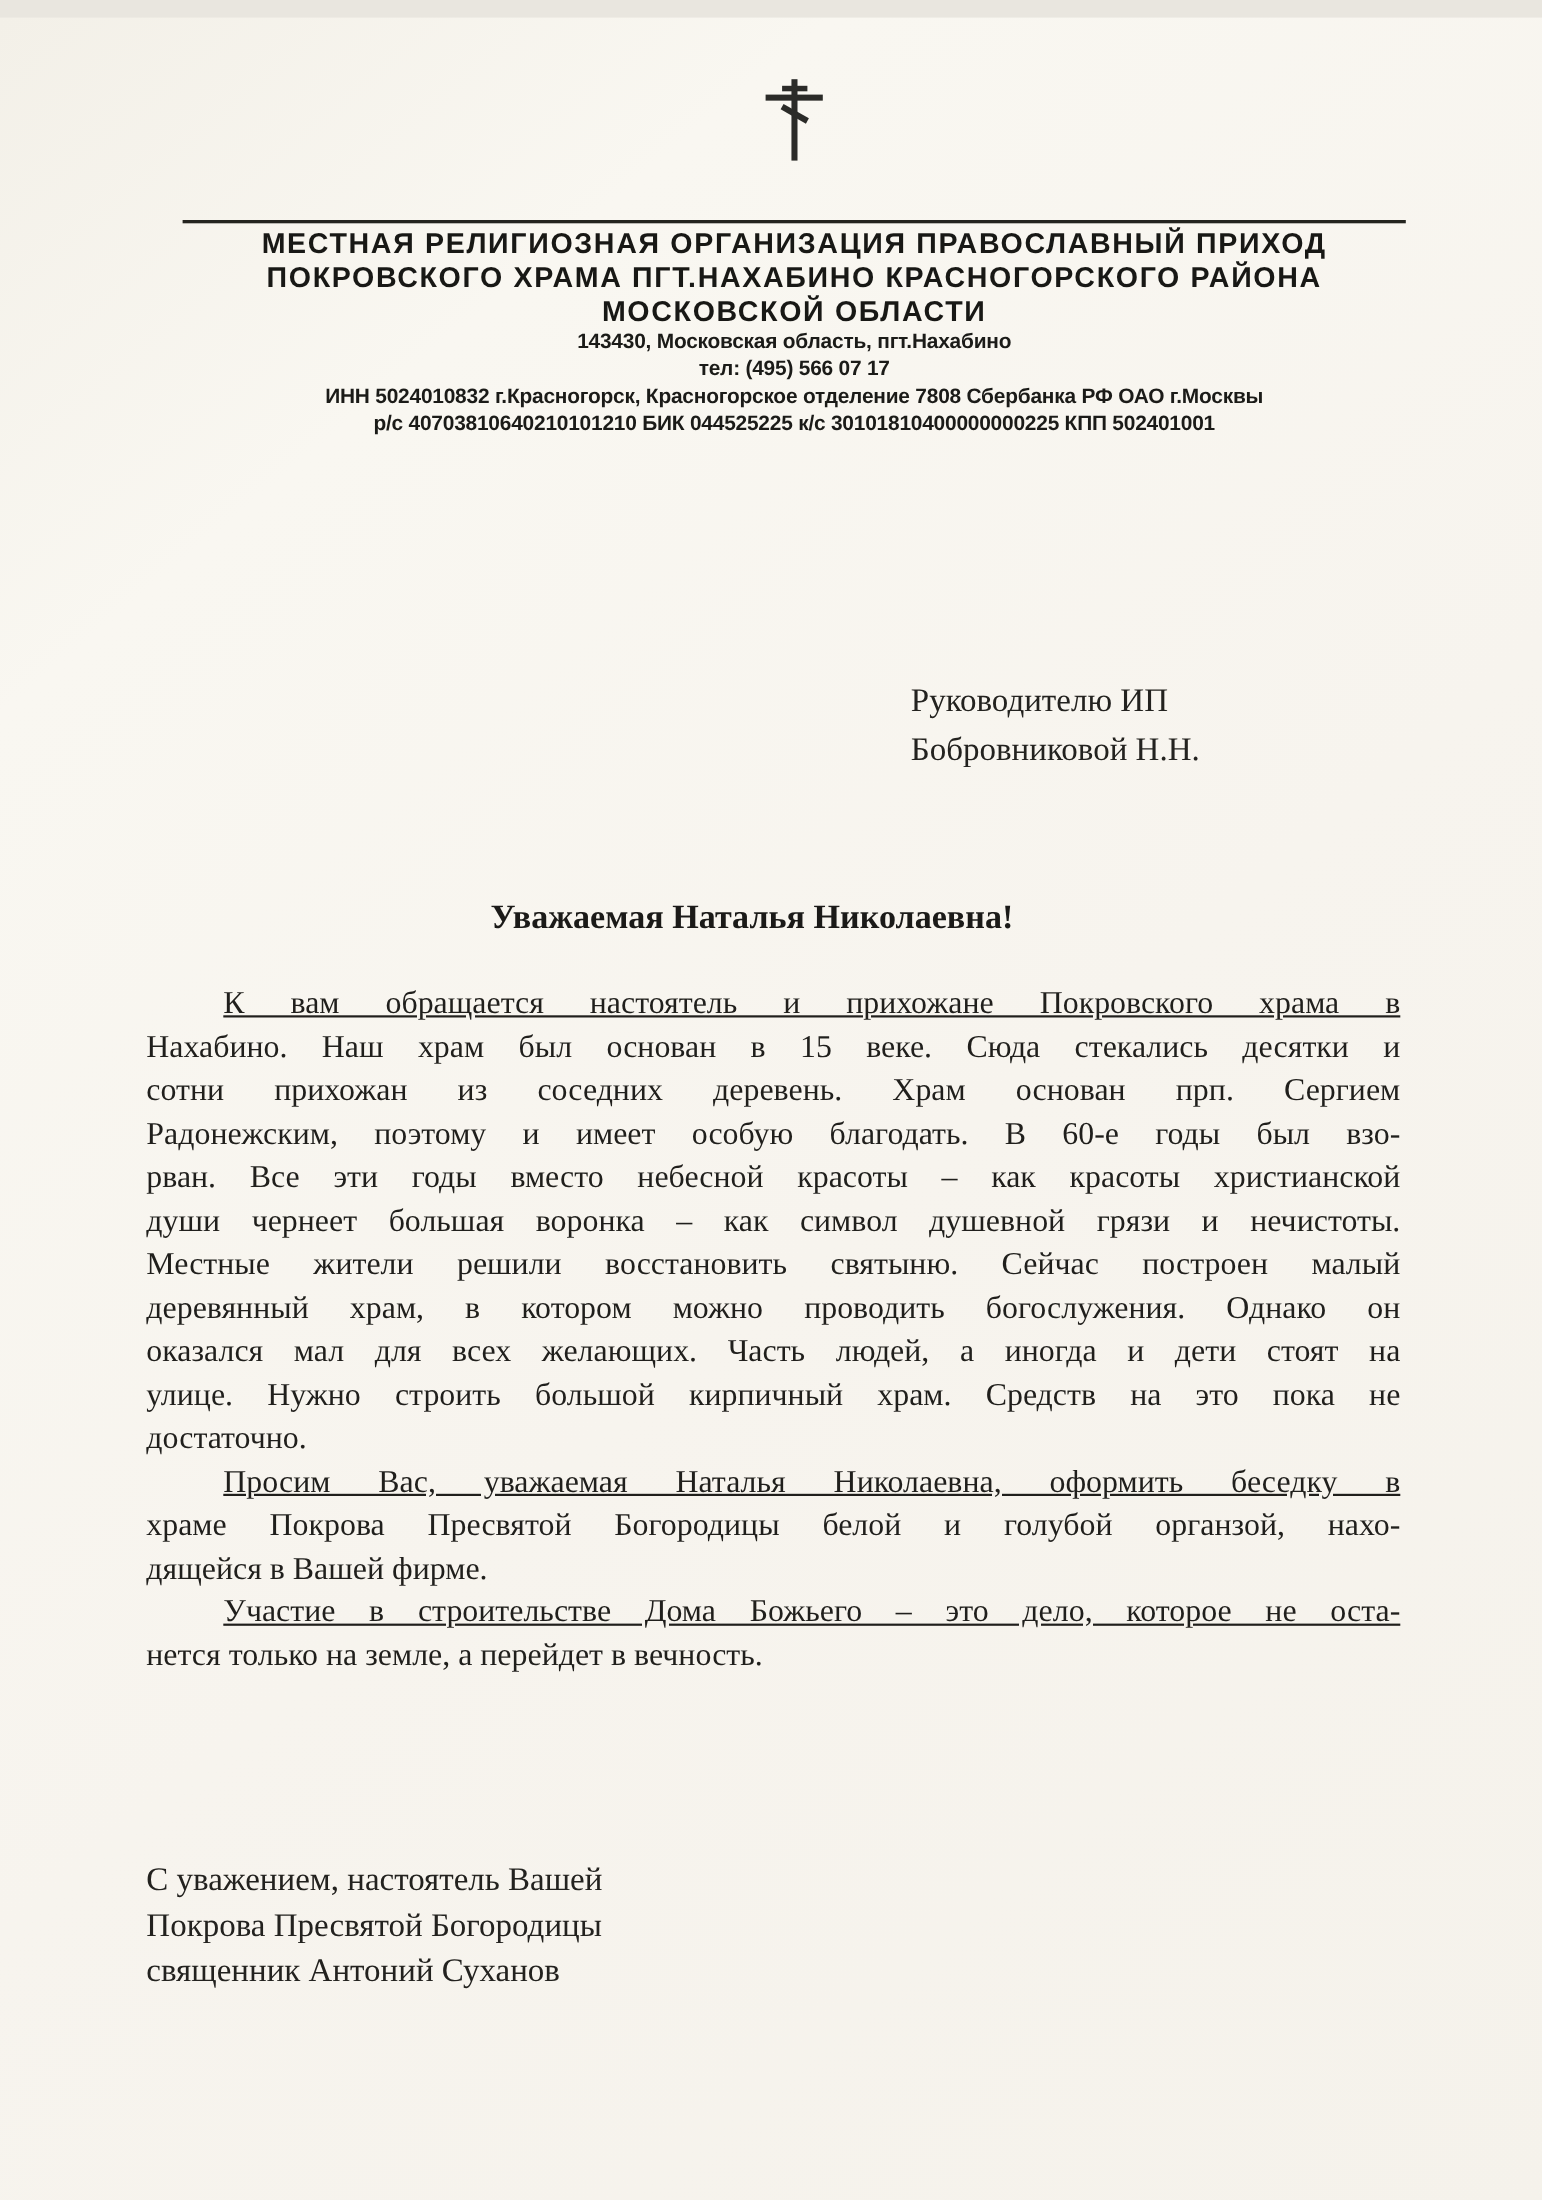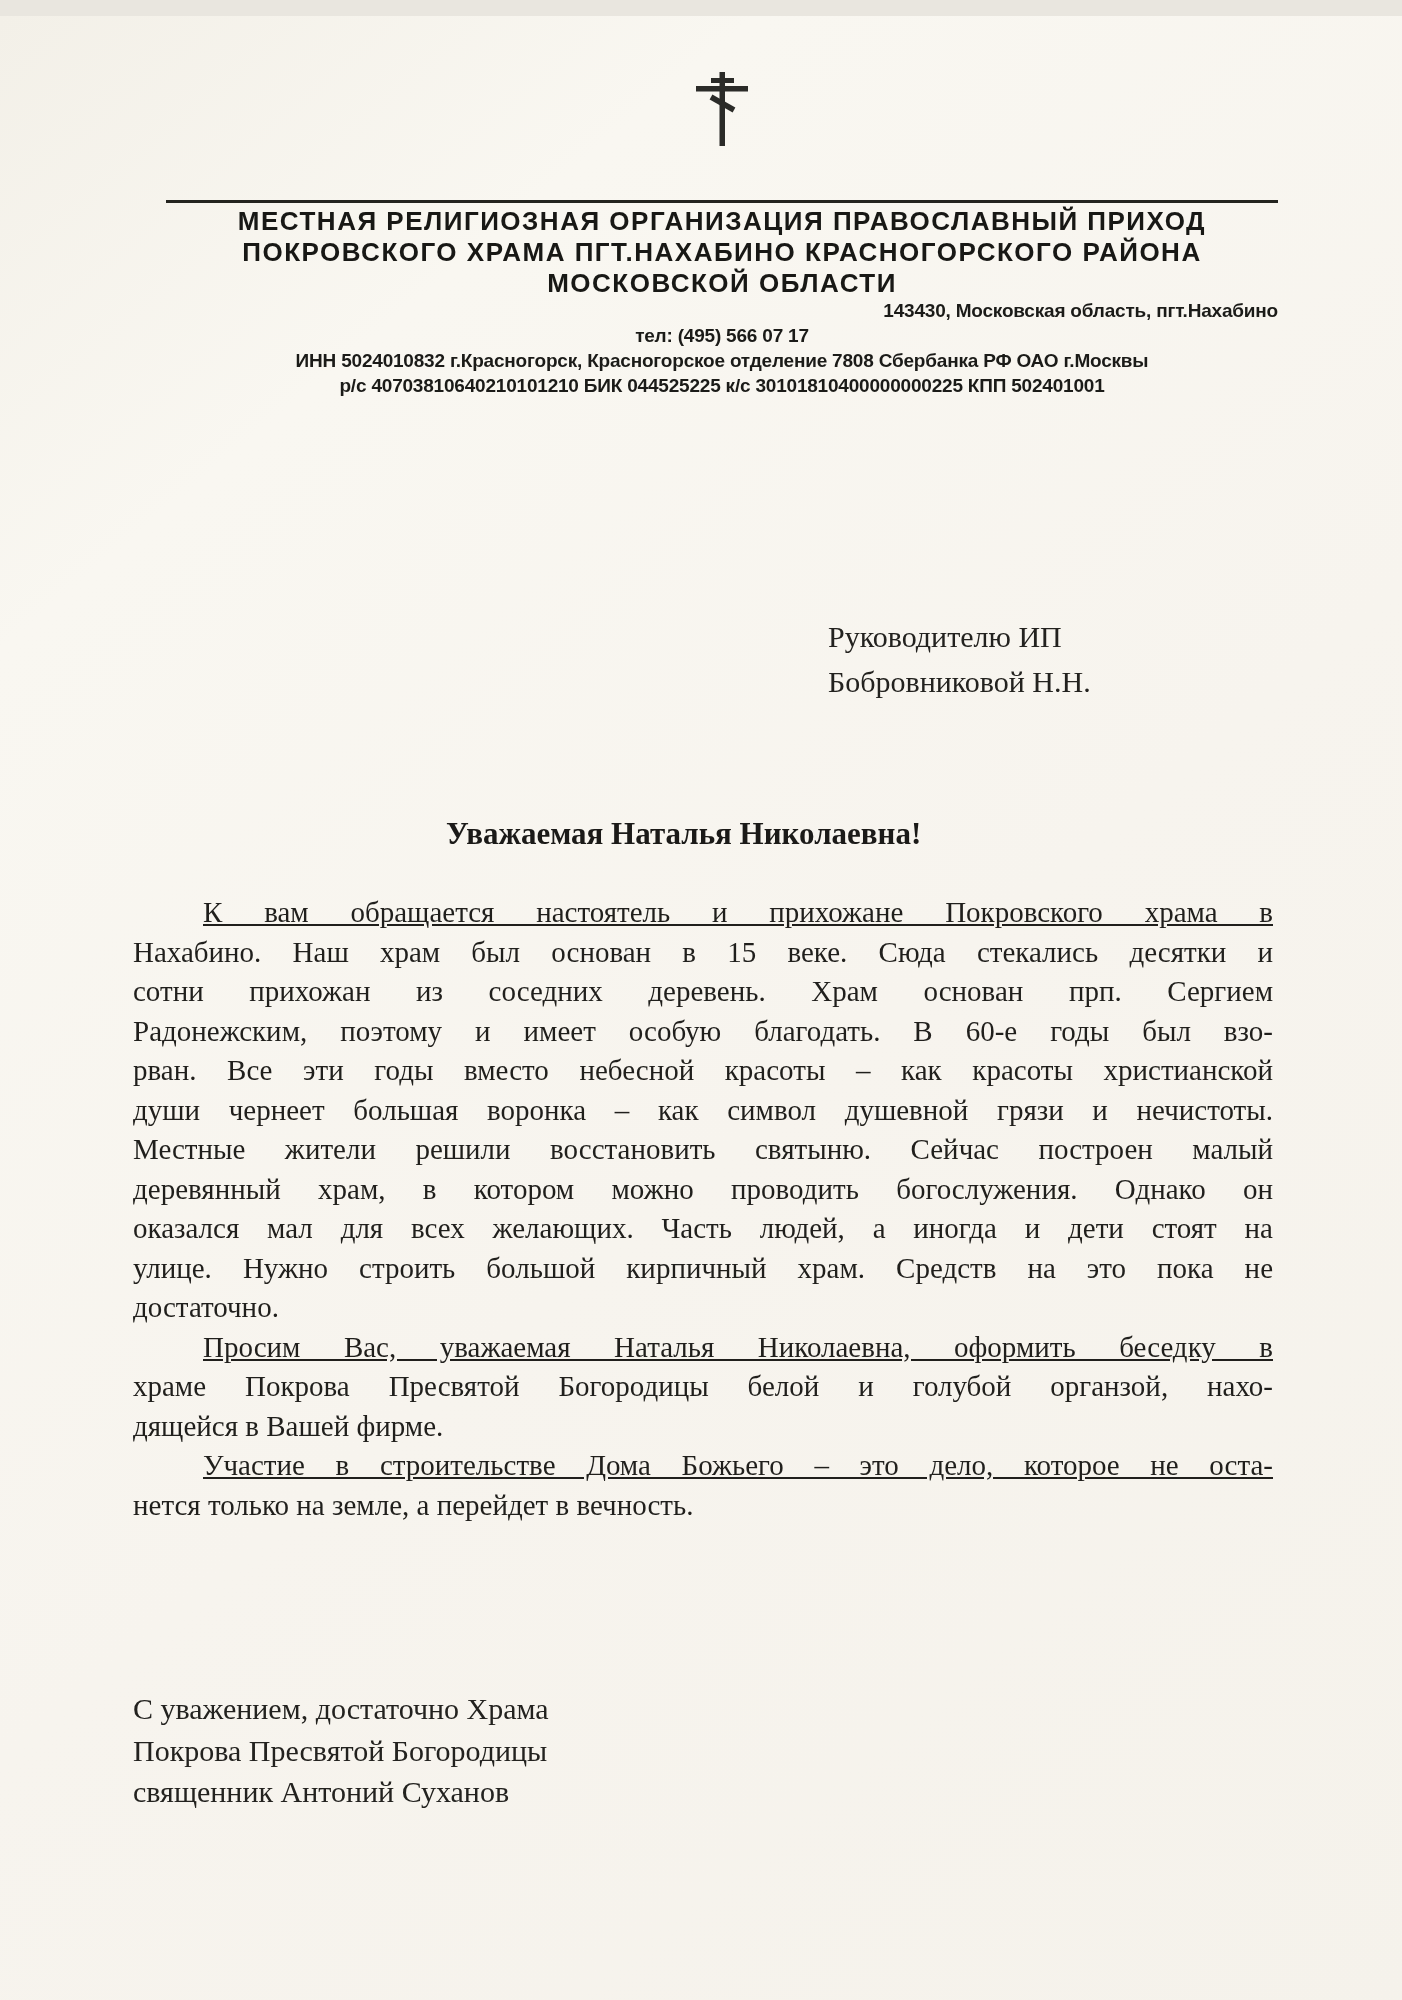--- a/index.html
+++ b/index.html
@@ -13,21 +13,21 @@
     overflow:hidden;
   }
   .cross{position:absolute;left:694px;top:52px;width:56px;height:82px;}
   .rule{position:absolute;left:166px;top:184px;width:1112px;height:3px;background:#24241f;}
   .hdr{
     position:absolute;left:166px;width:1112px;text-align:center;
     font-family:"Liberation Sans", sans-serif;color:#181815;
   }
   .org-block{top:190px;font-size:26px;font-weight:600;letter-spacing:1.5px;line-height:31px;}
   .sub{font-weight:700;font-size:19px;letter-spacing:-0.2px;color:#1b1b18;}
-  .sub.addr{top:284px;text-align:right;}
+  .sub.addr{top:284px;}
   .sub.tel{top:309px;}
   .sub.inn{top:334px;}
   .sub.rs{top:359px;}
   .recipient{position:absolute;left:828px;top:598px;font-size:30px;line-height:45px;color:#23221f;}
   .salutation{position:absolute;left:446px;top:800px;font-size:31px;font-weight:700;color:#1b1a18;}
   .body-block{position:absolute;left:133px;top:877px;width:1140px;font-size:29px;line-height:39.5px;color:#201f1c;}
   .line{text-align:justify;text-align-last:justify;}
   .line.last{text-align:justify;text-align-last:left;}
   .line.indent{text-indent:70px;text-decoration:underline;}
   .signature{position:absolute;left:133px;top:1672px;font-size:30px;line-height:41.5px;color:#23221f;}
@@ -82,18 +82,18 @@
     <div class="line indent">Просим Вас, уважаемая Наталья Николаевна,  оформить беседку в</div>
     <div class="line">храме Покрова Пресвятой Богородицы белой и голубой органзой, нахо-</div>
     <div class="line last">дящейся в Вашей фирме.</div>
 
     <div class="line indent">Участие в строительстве Дома Божьего – это дело, которое не оста-</div>
     <div class="line last">нется только на земле, а перейдет в вечность.</div>
 
   </div>
 
   <div class="signature">
-    <div>С уважением, достаточно Храма</div>
+    <div>С уважением, настоятель Вашей</div>
     <div>Покрова Пресвятой Богородицы</div>
     <div>священник Антоний Суханов</div>
   </div>
 
 </div>
 
 </body></html>

